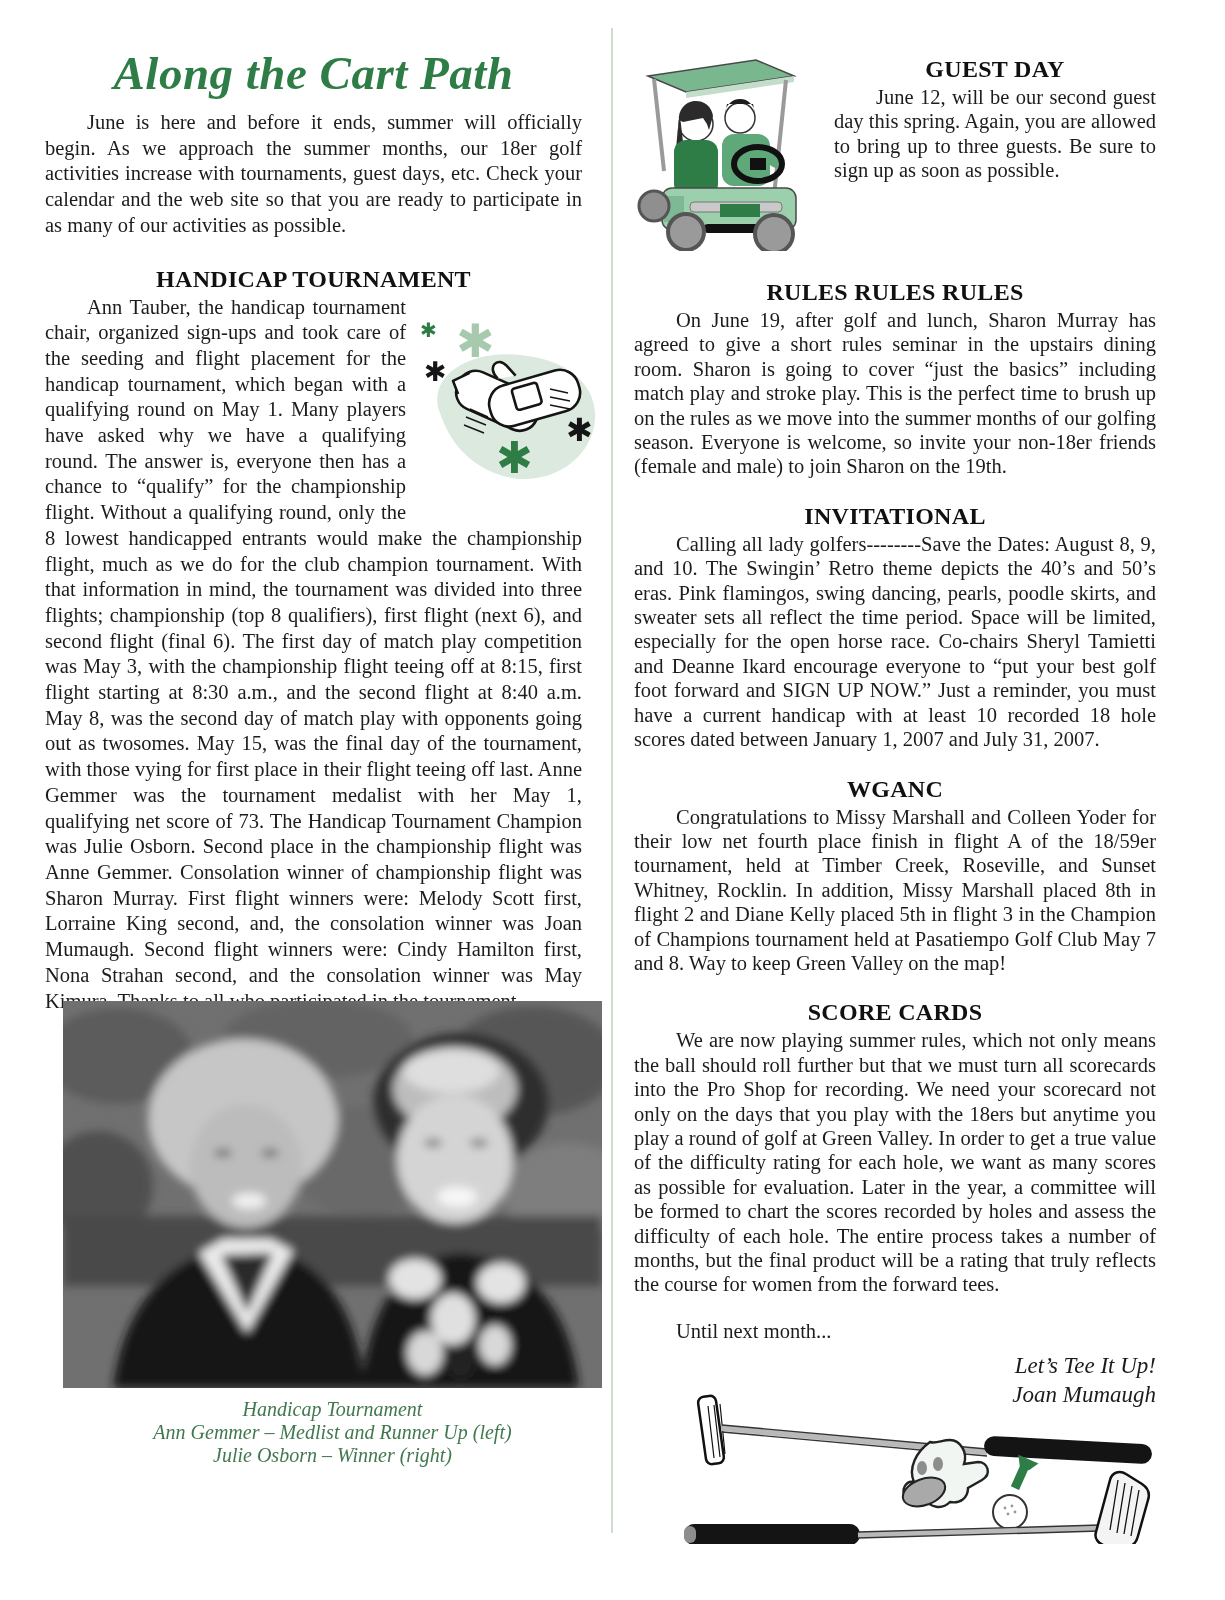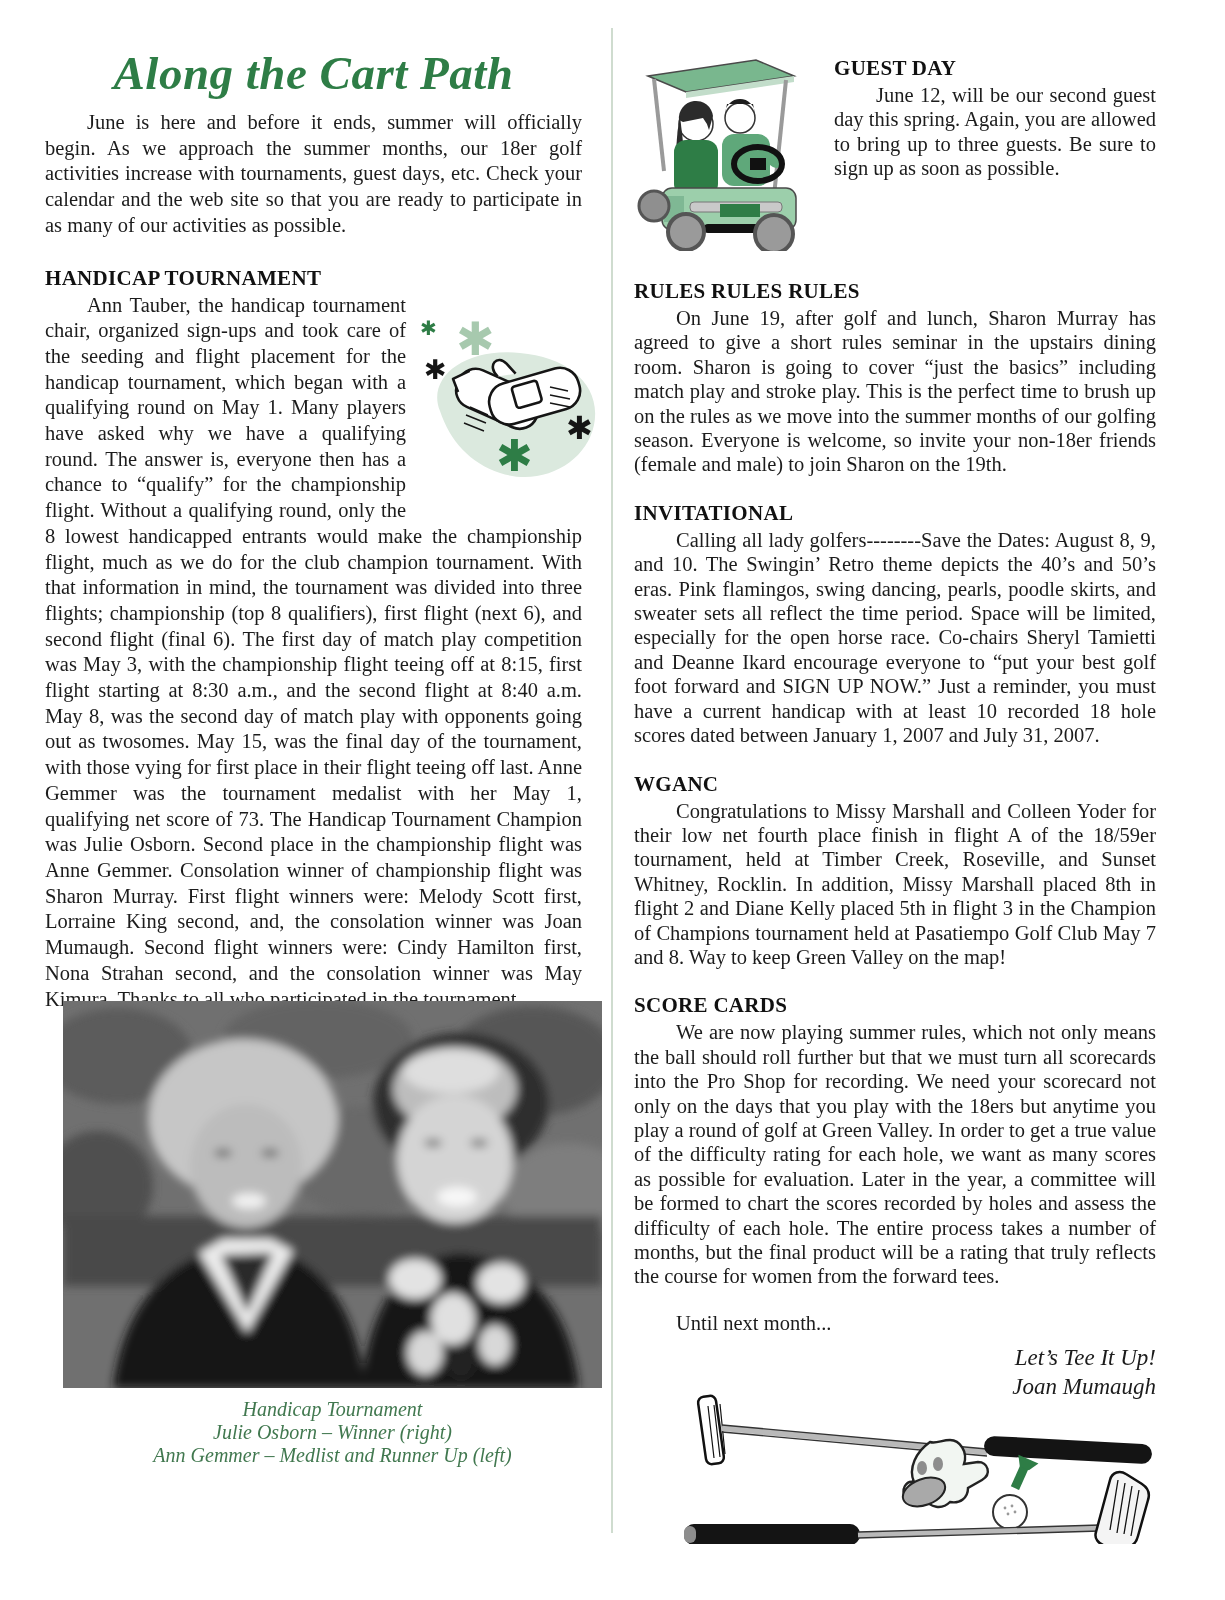--- a/index.html
+++ b/index.html
@@ -12,21 +12,21 @@
   .col-left  { position:absolute; left:45px;  top:0; width:537px; }
   .col-right { position:absolute; left:634px; top:0; width:522px; }
 
   .title {
     margin:46px 0 10px; text-align:center;
     font-size:47px; font-style:italic; font-weight:bold; color:#2e7d46; letter-spacing:0.5px;
   }
   .body { font-size:20.5px; line-height:25.7px; text-align:justify; margin:0; }
   .col-right .body { line-height:24.4px; }
   .indent { text-indent:42px; }
-  .heading { font-size:21px; font-weight:bold; margin:0; color:#111; letter-spacing:0.3px; }
+  .heading { font-size:24px; font-weight:bold; text-align:center; margin:0; color:#111; letter-spacing:0.3px; }
 
   .handicap-head { margin-top:27px; }
   .handicap-wrap { margin-top:2px; }
   .glove-float { float:right; width:190px; height:196px; margin:6px -26px 4px 12px; }
 
   .guest-row { display:flex; margin-top:46px; }
   .cart-wrap { flex:none; width:172px; }
   .guest-text { flex:1; margin-left:28px; }
   .guest-text .heading { margin-top:10px; }
   .guest-text .body { margin-top:2px; }
@@ -129,22 +129,22 @@
         <ellipse cx="390" cy="318" rx="22" ry="26" fill="#e0e0e0"></ellipse>
         <ellipse cx="362" cy="352" rx="18" ry="22" fill="#d8d8d8"></ellipse>
         <ellipse cx="432" cy="344" rx="16" ry="20" fill="#d8d8d8"></ellipse>
         <ellipse cx="398" cy="360" rx="14" ry="18" fill="#222222"></ellipse>
       </g>
     </svg>
   </div>
 
   <div class="caption">
     <div>Handicap Tournament</div>
+    <div>Ann Gemmer – Medlist and Runner Up (left)</div>
     <div>Julie Osborn – Winner (right)</div>
-    <div>Ann Gemmer – Medlist and Runner Up (left)</div>
   </div>
 
   <div class="col-right">
     <div class="guest-row">
       <div class="cart-wrap">
         <svg width="172" height="205" viewBox="0 0 172 205" aria-hidden="true">
           <polygon points="14,30 122,14 160,30 52,46" fill="#79b78e" stroke="#4a4a4a" stroke-width="1.5"></polygon>
           <polygon points="52,46 160,30 160,36 52,52" fill="#bfded c" opacity="0"></polygon>
           <polygon points="52,46 160,30 160,36 52,52" fill="#c2ddca"></polygon>
           <line x1="20" y1="33" x2="30" y2="125" stroke="#9a9a9a" stroke-width="4"></line>

